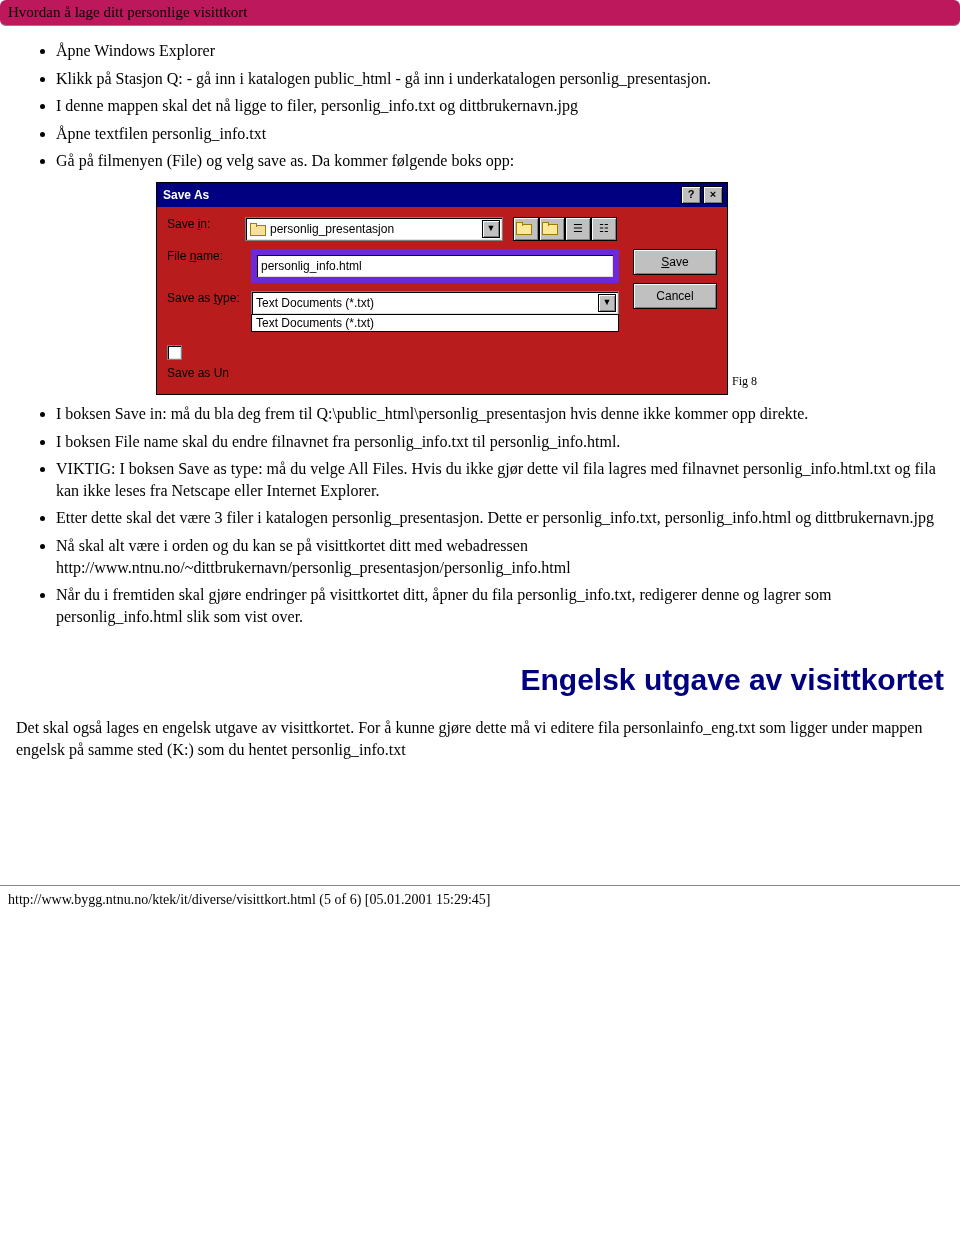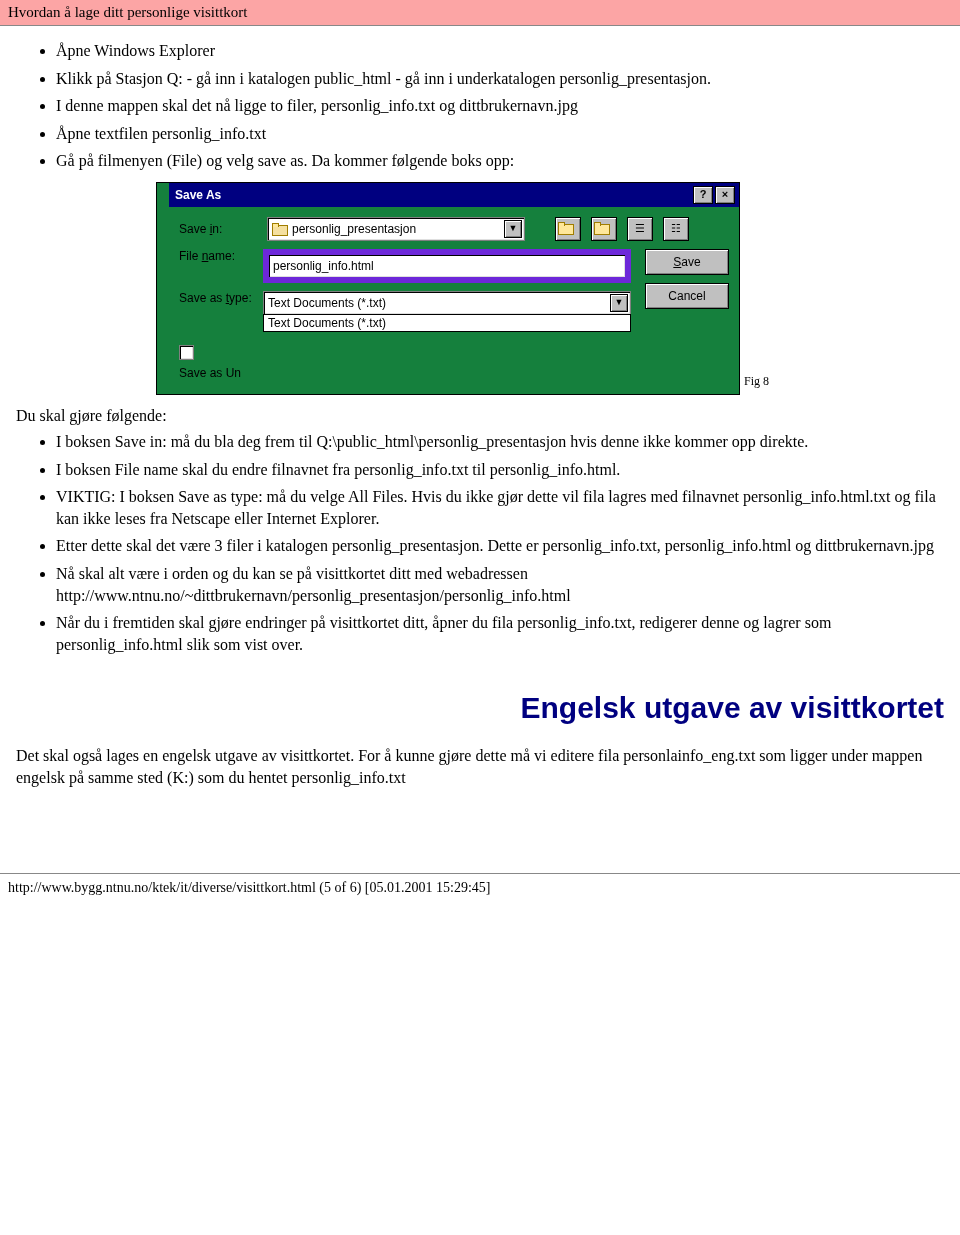--- a/index.html
+++ b/index.html
@@ -5,24 +5,25 @@
   body {
     margin: 0;
     padding: 0;
     font-family: "Times New Roman", Times, serif;
     font-size: 16px;
     color: #000;
     background: #fff;
     width: 960px;
   }
   .header-bar {
-    background: #fca5a5;
+    background: #be185d;
     padding: 4px 8px;
     font-size: 15px;
     border-bottom: 1px solid #888;
+    border-radius: 6px;
   }
   .content {
     padding: 8px 16px 16px 16px;
   }
   ul.bullets {
     list-style: disc;
     margin: 6px 0 10px 0;
     padding-left: 40px;
   }
   ul.bullets li {
@@ -38,24 +39,23 @@
   .fig-caption {
     font-size: 12px;
     padding-bottom: 6px;
     margin-top: 18px;
   }
 
   
   .dialog {
     width: 570px;
     border: 1px solid #000;
-    background: #15803d;
+    background: #b91c1c;
     font-family: Tahoma, Arial, sans-serif;
     font-size: 12px;
-    padding-left: 12px;
   }
   .titlebar {
     background: #000080;
     color: #fff;
     font-weight: bold;
     padding: 3px 4px 3px 6px;
     display: flex;
     align-items: center;
     justify-content: space-between;
   }
@@ -63,21 +63,21 @@
   .tb-btn {
     width: 18px; height: 16px;
     background: #c0c0c0;
     border: 1px solid #000;
     box-shadow: inset 1px 1px 0 #fff, inset -1px -1px 0 #808080;
     font-size: 11px; line-height: 14px; text-align: center;
     color:#000; font-weight:bold;
     font-family: Arial, sans-serif;
   }
   .dialog-body { padding: 10px 10px 6px 10px; }
-  .row { display:flex; align-items:center; margin-bottom:8px; gap:10px; }
+  .row { display:flex; margin-bottom:8px; gap:0; }
   .label { width: 78px; }
   .underline { text-decoration: underline; }
   .combo {
     flex: 0 0 250px; height: 22px;
     background:#fff; border:1px solid #808080;
     box-shadow: inset 1px 1px 0 #000, inset -1px -1px 0 #dfdfdf;
     display:flex; align-items:center; justify-content:space-between;
     padding: 0 2px 0 4px;
   }
   .combo .arrow {
@@ -158,21 +158,21 @@
     font-family: Arial, Helvetica, sans-serif;
     color:#000080;
     font-weight:bold;
     font-size:30px;
     margin: 36px 0 20px 0;
   }
   .para { margin: 6px 0 8px 0; line-height:1.35; }
 
   .footer {
     position: relative;
-    margin-top: 60px;
+    margin-top: 100px;
     border-top: 1px solid #888;
     padding: 6px 8px;
     font-size: 14px;
     background:#fff;
   }
 </style>
 </head>
 <body>
 
 <div class="header-bar">
@@ -261,21 +261,20 @@
               <span>Cancel</span>
             </div>
           </div>
         </div>
       </div>
     </div>
 
     <div class="fig-caption">Fig 8</div>
   </div>
 
-  <div class="subhead">Du skal gjøre følgende:</div>
 
   <ul class="bullets">
     <li>I boksen Save in: må du bla deg frem til Q:\public_html\personlig_presentasjon hvis denne ikke kommer opp direkte.</li>
     <li>I boksen File name skal du endre filnavnet fra personlig_info.txt til personlig_info.html.</li>
     <li>VIKTIG: I boksen Save as type: må du velge All Files. Hvis du ikke gjør dette vil fila lagres med filnavnet personlig_info.html.txt og fila kan ikke leses fra Netscape eller Internet Explorer.</li>
     <li>Etter dette skal det være 3 filer i katalogen personlig_presentasjon. Dette er personlig_info.txt, personlig_info.html og dittbrukernavn.jpg</li>
     <li>Nå skal alt være i orden og du kan se på visittkortet ditt med webadressen http://www.ntnu.no/~dittbrukernavn/personlig_presentasjon/personlig_info.html</li>
     <li>Når du i fremtiden skal gjøre endringer på visittkortet ditt, åpner du fila personlig_info.txt, redigerer denne og lagrer som personlig_info.html slik som vist over.</li>
   </ul>
 

